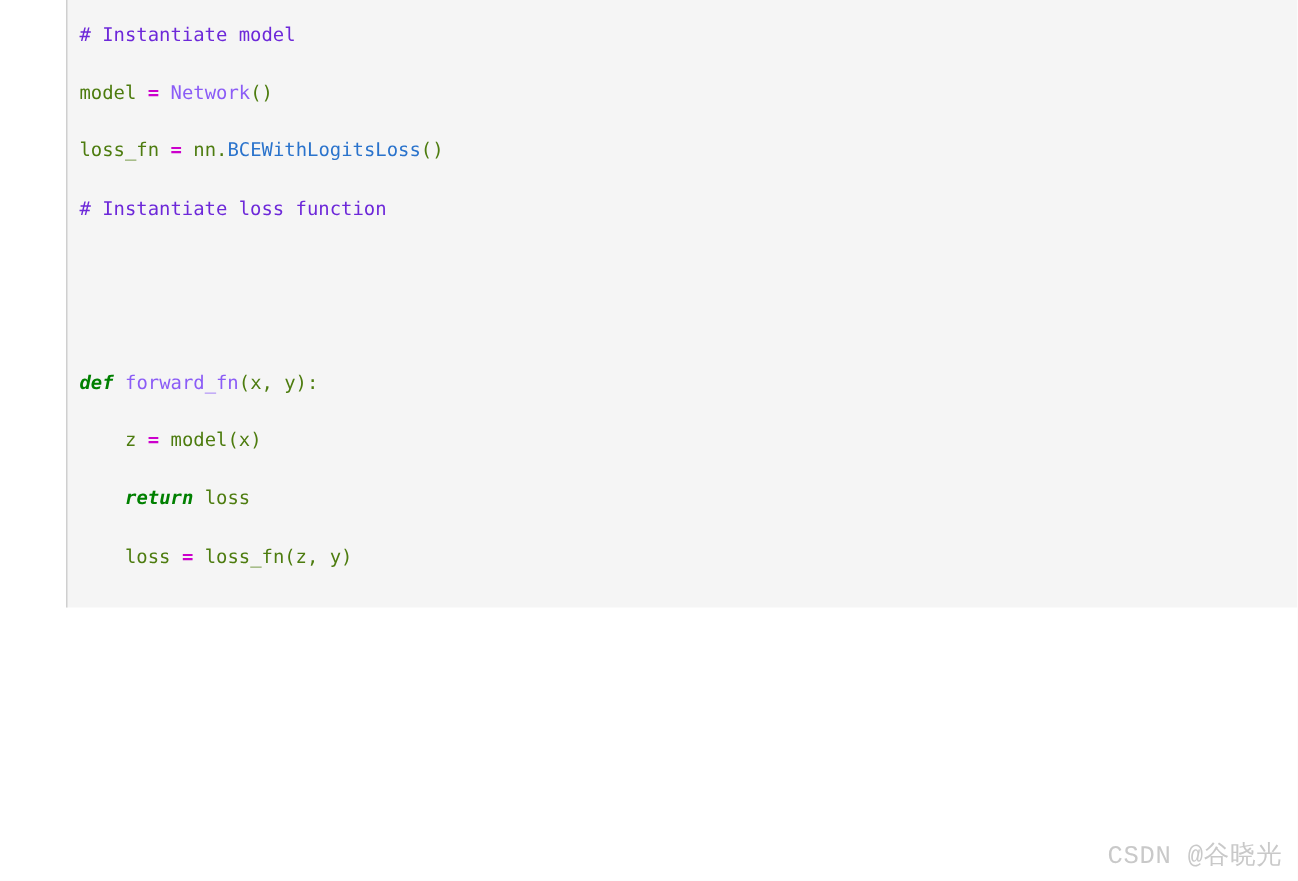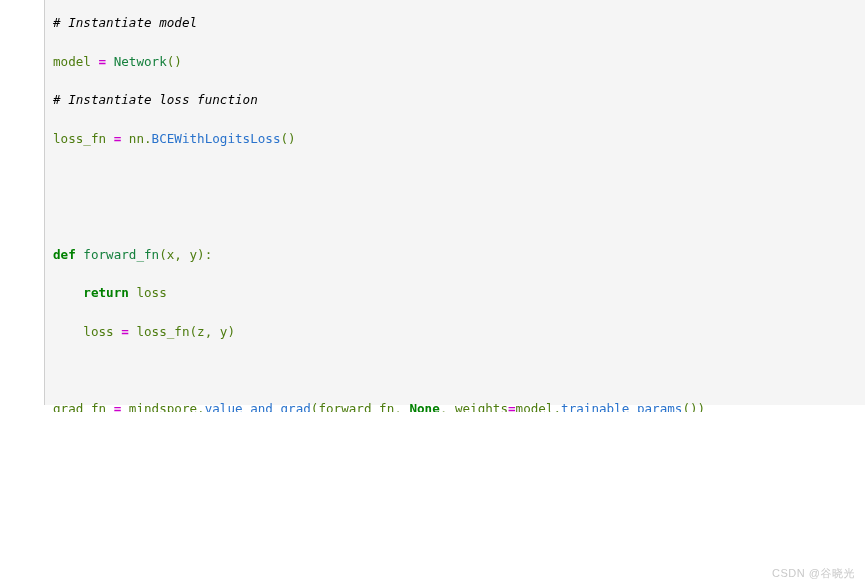--- a/index.html
+++ b/index.html
@@ -29,24 +29,24 @@
   .code-lines {
     padding: 0 0 0 8px;
     font-size: 12.6px;
     line-height: 19.3px;
     color: #000000;
     white-space: pre;
   }
   .code-lines .ln { height: 19.3px; }
 
   
-  .c  { color: #000000; font-style: italic; }        
-  .k  { color: #008000; font-weight: bold; }         
+  .c  { color: #6d28d9; }        
+  .k  { color: #008000; font-weight: bold; font-style: italic; }         
   .o  { color: #cc00cc; font-weight: bold; }         
-  .nf { color: #15803d; }                            
+  .nf { color: #8b5cf6; }                            
   .nb { color: #008000; }                            
   .na { color: #2a73cc; }                            
   .p  { color: #4d7c0f; }                            
 
   
   .output-area {
     position: absolute;
     left: 44px;
     top: 412px;
     width: 821px;
@@ -61,22 +61,22 @@
     white-space: pre;
     font-family: "DejaVu Sans Mono", "Liberation Mono", monospace;
   }
   .output-lines .ln { height: 19.3px; }
 
   
   .watermark {
     position: absolute;
     right: 10px;
     bottom: 6px;
-    font-family: Liberation Sans, sans-serif;
-    font-size: 11px;
+    font-family: Liberation Mono, monospace;
+    font-size: 17px;
     color: #c9c9c9;
     letter-spacing: 0.5px;
     user-select: none;
   }
   .gutter {
     position: absolute;
     left: 0;
     top: 0;
     width: 44px;
     height: 587px;
@@ -85,25 +85,26 @@
 </style>
 </head>
 <body>
 
 <div class="gutter"></div>
 
 <div class="code-cell">
   <div class="code-lines">
 <div class="ln"><span class="c"># Instantiate model</span></div>
 <div class="ln"><span class="p">model </span><span class="o">=</span><span class="p"> </span><span class="nf">Network</span><span class="p">()</span></div>
+<div class="ln"><span class="p">loss_fn </span><span class="o">=</span><span class="p"> nn.</span><span class="na">BCEWithLogitsLoss</span><span class="p">()</span></div>
 <div class="ln"><span class="c"># Instantiate loss function</span></div>
-<div class="ln"><span class="p">loss_fn </span><span class="o">=</span><span class="p"> nn.</span><span class="na">BCEWithLogitsLoss</span><span class="p">()</span></div>
 <div class="ln"> </div>
 <div class="ln"> </div>
 <div class="ln"><span class="k">def</span><span class="p"> </span><span class="nf">forward_fn</span><span class="p">(x, y):</span></div>
+<div class="ln"><span class="p">    z </span><span class="o">=</span><span class="p"> model(x)</span></div>
 <div class="ln"><span class="p">    </span><span class="k">return</span><span class="p"> loss</span></div>
 <div class="ln"><span class="p">    loss </span><span class="o">=</span><span class="p"> loss_fn(z, y)</span></div>
 <div class="ln"> </div>
 <div class="ln"><span class="p">grad_fn </span><span class="o">=</span><span class="p"> mindspore.</span><span class="na">value_and_grad</span><span class="p">(forward_fn, </span><span class="k">None</span><span class="p">, weights</span><span class="o">=</span><span class="p">model.</span><span class="na">trainable_params</span><span class="p">())</span></div>
 <div class="ln"><span class="p">loss, grads </span><span class="o">=</span><span class="p"> grad_fn(x, y)</span></div>
 <div class="ln"><span class="nb">print</span><span class="p">(grads)</span></div>
 
 
 
 

